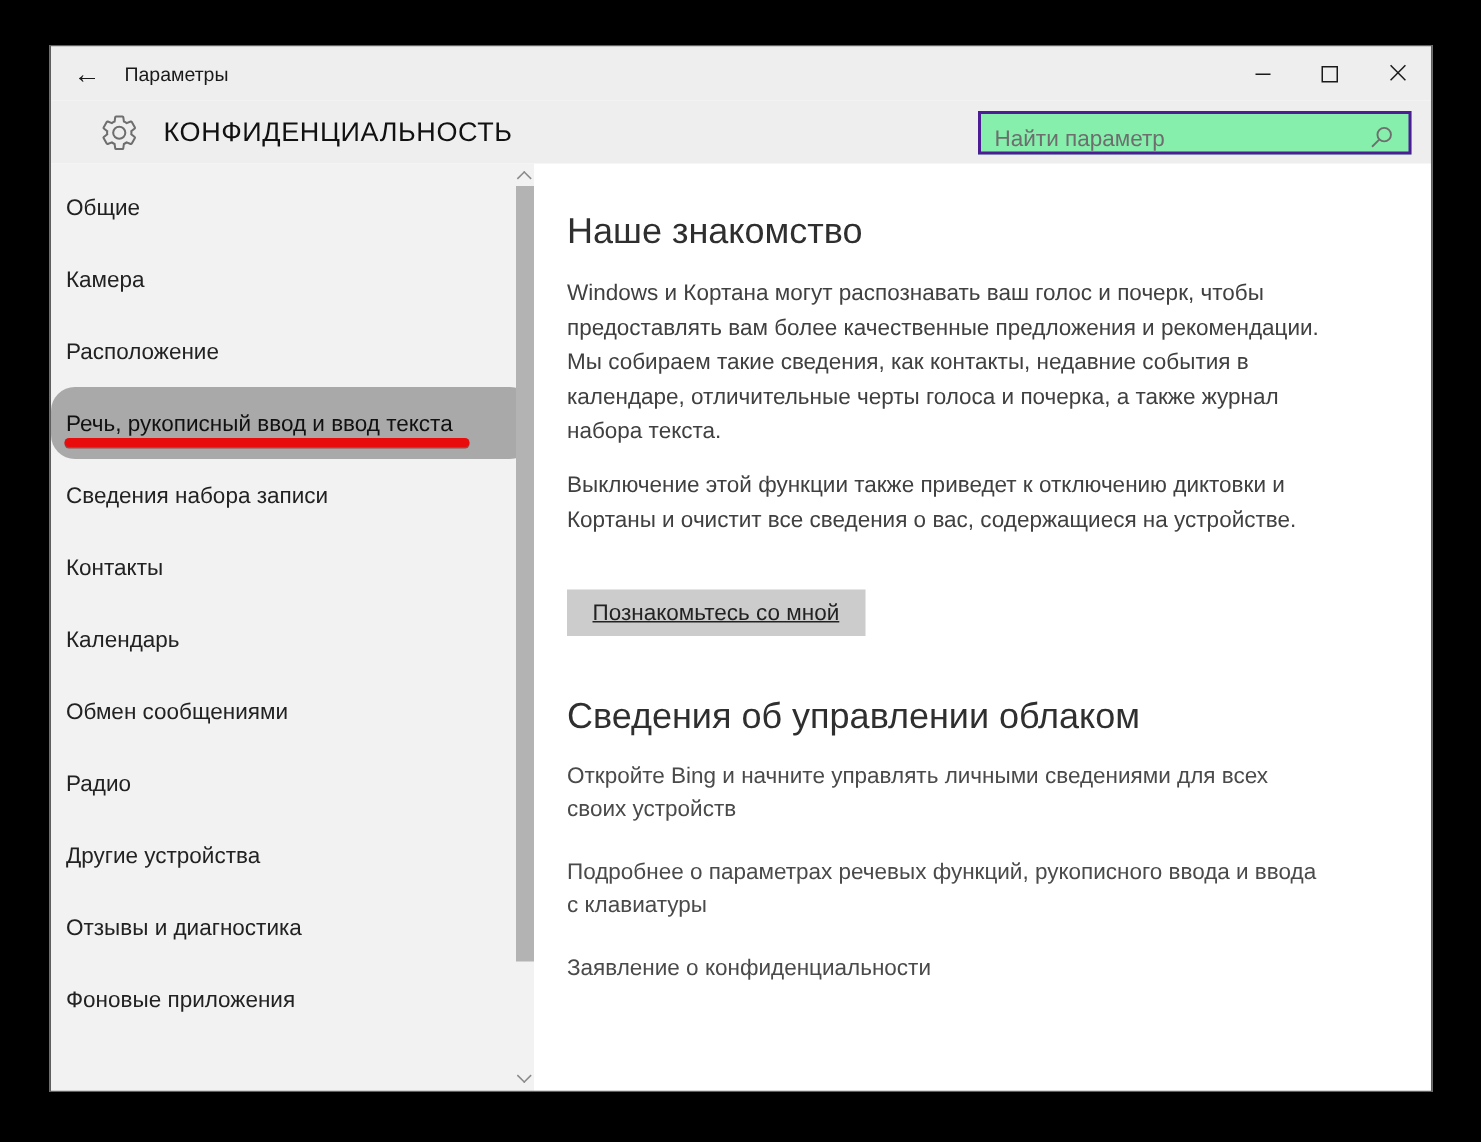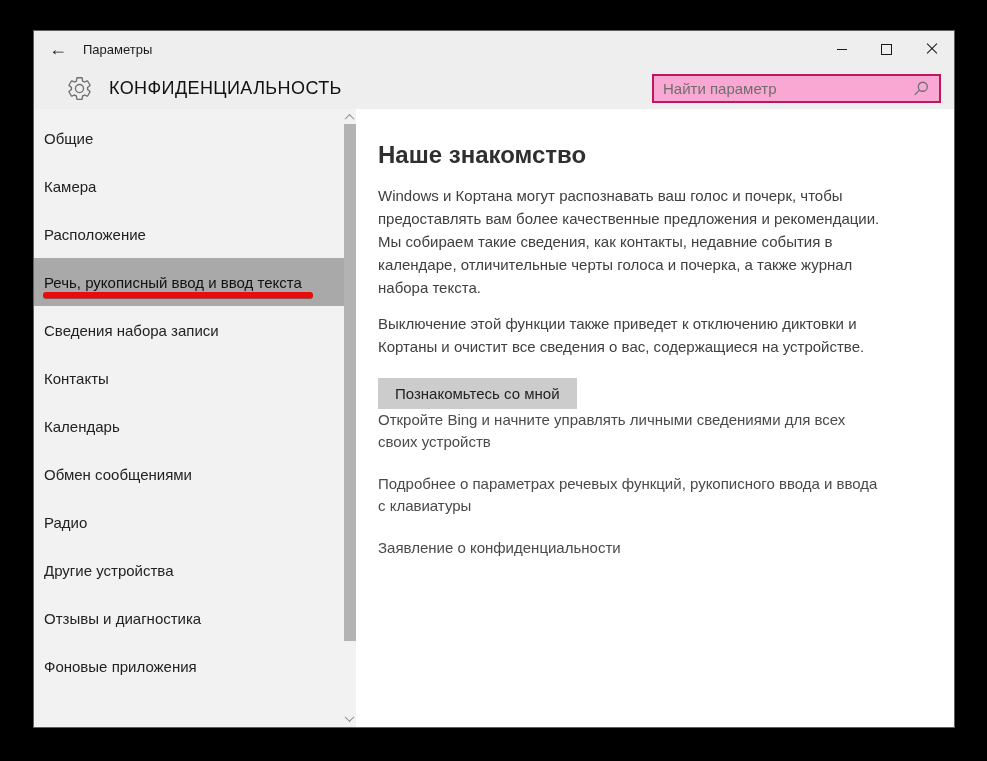--- a/index.html
+++ b/index.html
@@ -26,50 +26,50 @@
   .close-glyph::before,.close-glyph::after{
     content:"";position:absolute;left:-1px;top:5px;width:14px;height:1px;background:#1a1a1a;}
   .close-glyph::before{transform:rotate(45deg);}
   .close-glyph::after{transform:rotate(-45deg);}
   
   .header{height:42px;background:#eeeeee;display:flex;align-items:center;
     padding-left:32px;flex:0 0 auto;position:relative;}
   .gear{width:27px;height:27px;margin-right:16px;flex:0 0 auto;}
   .page-title{font-size:18px;letter-spacing:.4px;color:#111;}
   .searchbox{position:absolute;right:13px;top:7px;width:289px;height:29px;box-sizing:border-box;
-    border:2px solid #be185d;background:#f9a8d4;display:flex;align-items:center;}
+    border:2px solid #4c1d95;background:#86efac;display:flex;align-items:flex-end;}
   .searchbox input{border:none;background:transparent;flex:1;font-size:15px;
     padding:0 0 0 9px;color:#333;outline:none;font-family:inherit;}
   .searchbox input::placeholder{color:#6e6e6e;}
   .search-ic{width:18px;height:18px;margin-right:9px;flex:0 0 auto;cursor:pointer;}
   
   .bodyrow{display:flex;flex:1;min-height:0;}
   .sidebar{width:322px;background:#f2f2f2;position:relative;padding-top:5px;
     box-sizing:border-box;flex:0 0 auto;overflow:hidden;}
   .side-item{height:48px;display:flex;align-items:center;padding-left:10px;
     font-size:15px;color:#222;cursor:pointer;position:relative;box-sizing:border-box;text-align:center;}
-  .side-item.selected{background:#a9a9a9;color:#111;}
+  .side-item.selected{background:#a9a9a9;color:#111;border-radius:16px;}
   .red-underline{position:absolute;left:9px;top:34px;width:270px;height:6px;
     background:#e80c0c;border-radius:3px;box-shadow:0 1px 0 rgba(130,0,0,.55);}
   
   .scrollbar{position:absolute;right:0;top:0;width:13px;height:100%;}
   .sb-btn{position:absolute;left:0;width:13px;height:13px;display:flex;
     align-items:center;justify-content:center;cursor:pointer;}
   .sb-up{top:2px;}
   .sb-down{bottom:2px;}
   .chev{width:6px;height:6px;border-left:1.5px solid #8a8a8a;border-top:1.5px solid #8a8a8a;}
   .chev.up{transform:rotate(45deg) translate(1px,1px);}
   .chev.down{transform:rotate(225deg) translate(1px,1px);}
   .sb-thumb{position:absolute;left:1px;top:15px;width:12px;height:517px;background:#b3b3b3;cursor:pointer;}
   
   .content{flex:1;background:#fff;padding:30px 40px 0 22px;box-sizing:border-box;overflow:hidden;}
-  .section-heading{font-size:24px;font-weight:700;color:#2f2f2f;margin:0 0 13px 0;line-height:32px;}
+  .section-heading{font-size:24px;font-weight:400;color:#2f2f2f;margin:0 0 13px 0;line-height:32px;}
   .para{font-size:15px;line-height:23px;color:#404040;margin:0 0 13px 0;max-width:505px;}
-  .flat-btn{margin-top:7px;height:31px;background:#cccccc;border:none;padding:0 17px;
-    font-size:15px;color:#222;font-family:inherit;cursor:pointer;display:inline-block;line-height:31px;}
+  .flat-btn{margin-top:22px;height:31px;background:#cccccc;border:none;padding:0 17px;
+    font-size:15px;color:#222;font-family:inherit;cursor:pointer;display:inline-block;line-height:31px;text-decoration:underline;}
   .heading-2{margin-top:38px;}
   .link{font-size:15px;line-height:22px;color:#4a4a4a;max-width:505px;
     margin:0 0 20px 0;cursor:pointer;}
 </style>
 </head>
 <body>
 
 <div class="window">
 
   <div class="titlebar">
@@ -133,19 +133,20 @@
         </div>
       </div>
     </div>
 
     <div class="content">
       <div class="section-heading">Наше знакомство</div>
       <p class="para">Windows и Кортана могут распознавать ваш голос и почерк, чтобы предоставлять вам более качественные предложения и рекомендации. Мы собираем такие сведения, как контакты, недавние события в календаре, отличительные черты голоса и почерка, а также журнал набора текста.</p>
       <p class="para">Выключение этой функции также приведет к отключению диктовки и Кортаны и очистит все сведения о вас, содержащиеся на устройстве.</p>
       <button class="flat-btn">Познакомьтесь со мной</button>
 
+      <div class="section-heading heading-2">Сведения об управлении облаком</div>
       <div class="link">Откройте Bing и начните управлять личными сведениями для всех своих устройств</div>
       <div class="link">Подробнее о параметрах речевых функций, рукописного ввода и ввода с клавиатуры</div>
       <div class="link">Заявление о конфиденциальности</div>
     </div>
 
   </div>
 </div>
 
 </body></html>

